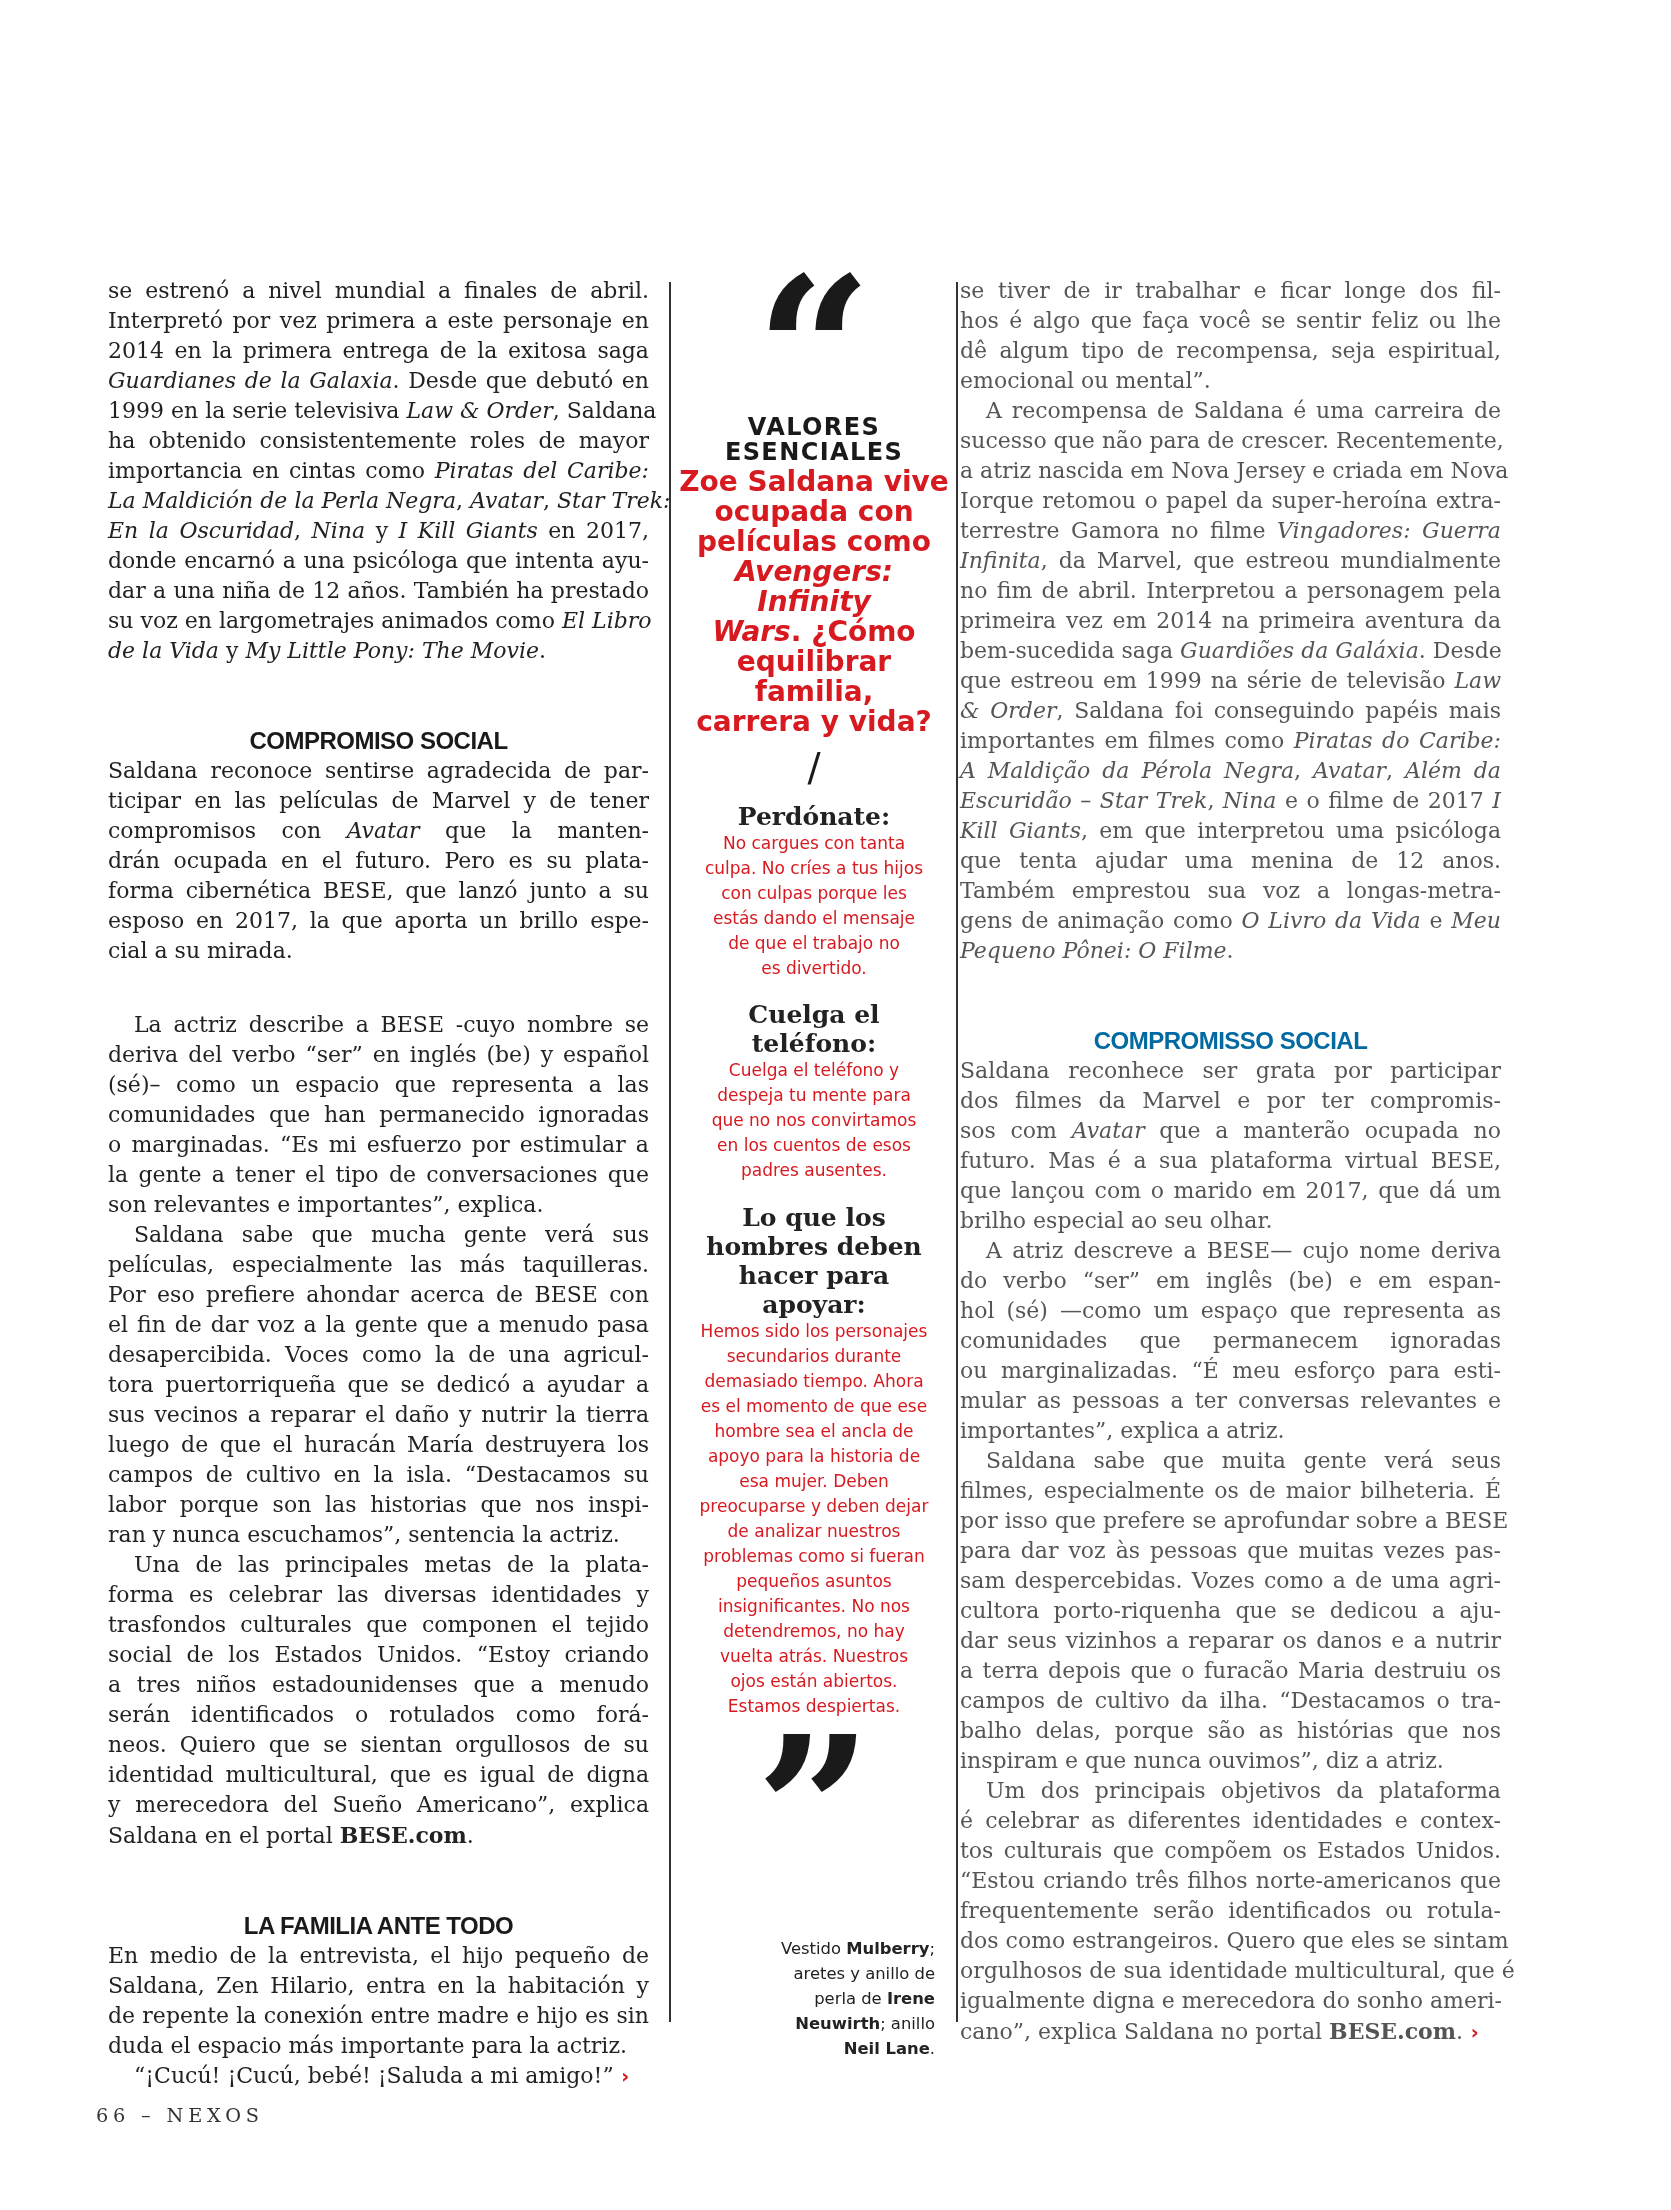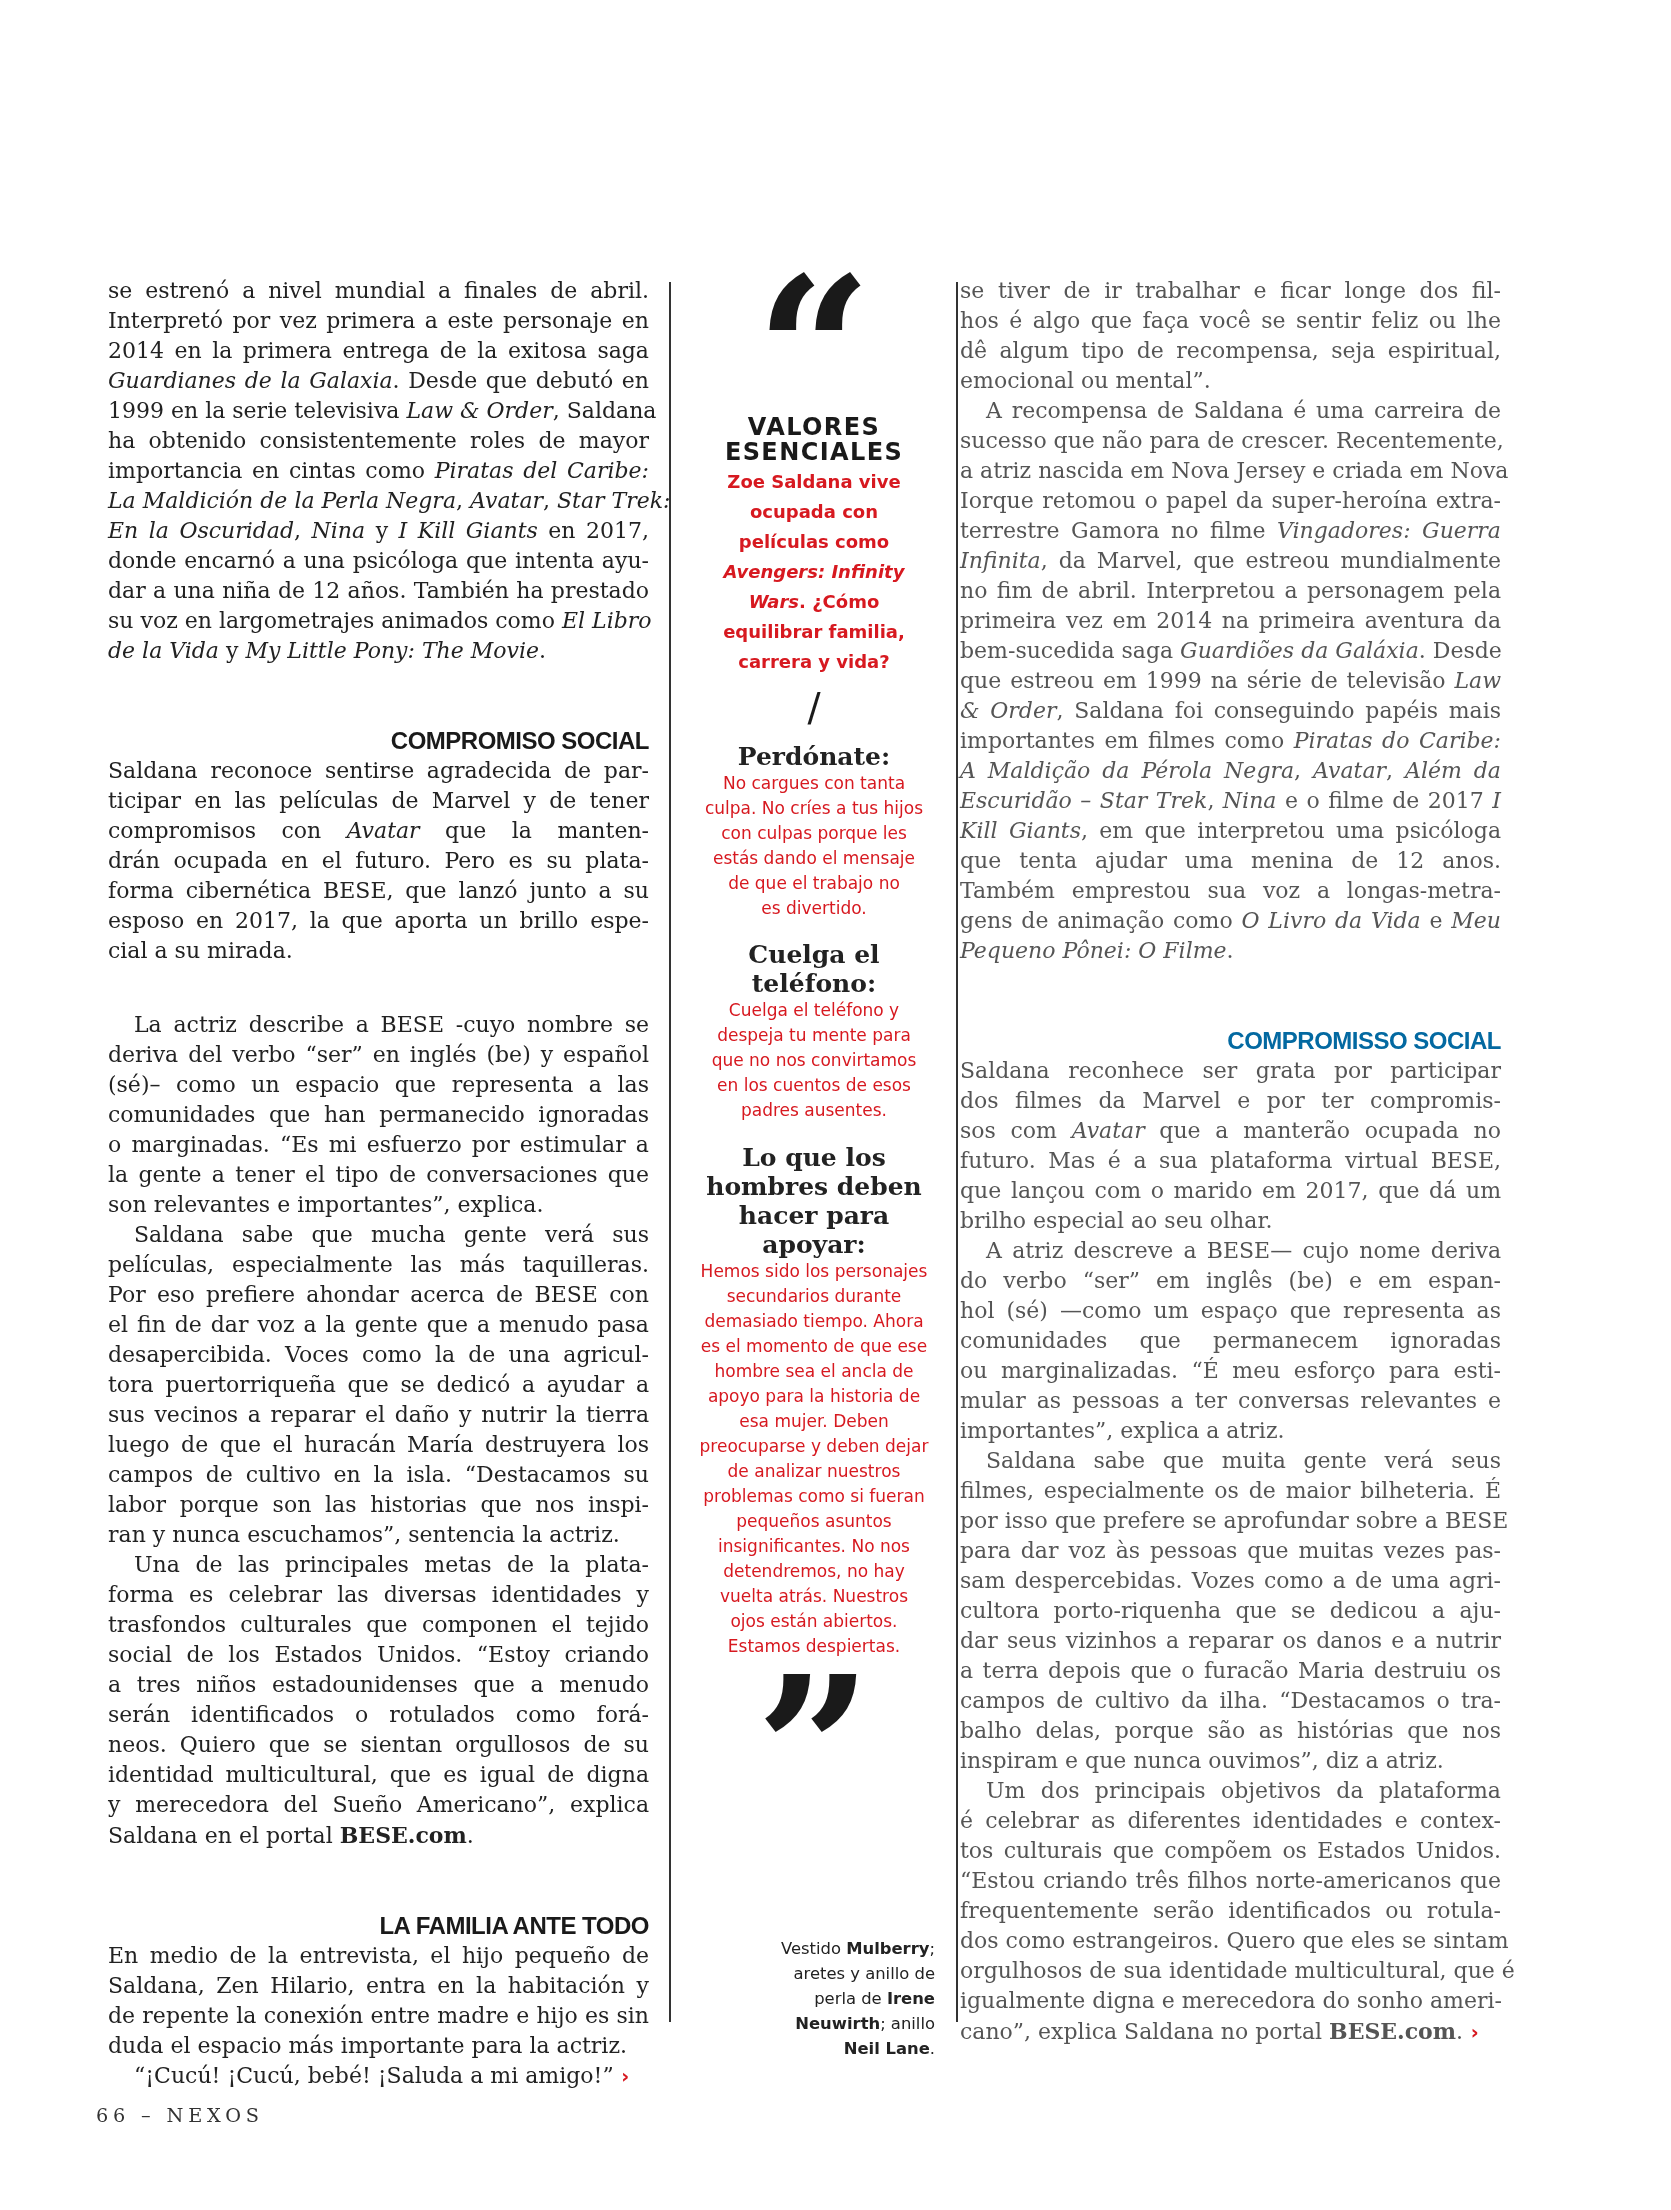--- a/index.html
+++ b/index.html
@@ -6,33 +6,33 @@
   body { width: 1671px; height: 2210px; position: relative; overflow: hidden; }
   .col { position: absolute; top: 276px; font-family: "DejaVu Serif", "Liberation Serif", serif; font-size: 22px; line-height: 30px; color: #222222; text-align: justify; }
   .col-left { left: 108px; width: 541px; }
   .col-right { left: 960px; width: 541px; color: #555555; }
   .col p { margin: 0; }
   .col p.first { }
   .col .line { display: block; text-align: justify; text-align-last: justify; white-space: nowrap; }
   .col .line.last { text-align-last: left; }
   .col em { font-style: italic; }
   .col strong { font-weight: bold; }
-  .section-head { font-family: "Liberation Sans", "DejaVu Sans", sans-serif; font-weight: bold; font-size: 24px; line-height: 30px; letter-spacing: -0.5px; color: #1a1a1a; margin-top: 60px !important; text-align: right; }
+  .section-head { font-family: "Liberation Sans", "DejaVu Sans", sans-serif; font-weight: bold; font-size: 24px; line-height: 30px; letter-spacing: -0.5px; color: #1a1a1a; margin-top: 60px !important; text-align: center; }
   .col-right .section-head { color: #0369a1; }
   .arrow { color: #d71920; font-family: "DejaVu Sans", sans-serif; font-weight: bold; font-size: 19.3px; margin-left: 7.7px; }
 
   .divider { position: absolute; width: 1.9px; background: #333333; }
   .divider-left { left: 669px; top: 282px; height: 1740px; }
   .divider-right { left: 956px; top: 282px; height: 1740px; }
 
   .sidebar { position: absolute; left: 676px; top: 276px; width: 276px; text-align: center; }
   .quote-open, .quote-close { font-family: "DejaVu Serif", serif; font-weight: bold; font-size: 203px; line-height: 145px; color: #1a1a1a; height: 126px; overflow: visible; }
   .quote-open { margin-top: 1.9px; }
   .sb-title { font-family: "DejaVu Sans", sans-serif; font-weight: bold; font-size: 24px; line-height: 25px; letter-spacing: 1.4px; color: #1a1a1a; margin-top: 11.6px; }
-  .sb-lead { font-family: "DejaVu Sans", sans-serif; font-weight: bold; font-size: 18px; line-height: 30px; color: #d71920; margin-top: 1.9px; }
+  .sb-lead { font-family: "DejaVu Sans", sans-serif; font-weight: bold; font-size: 28px; line-height: 30px; color: #d71920; margin-top: 1.9px; }
   .sb-lead em { font-style: italic; margin-top: 13px; }
   .slash { font-family: "DejaVu Sans", sans-serif; font-size: 39px; line-height: 46px; color: #1a1a1a; margin-top: 7.7px; }
   .tip-head { font-family: "DejaVu Serif", serif; font-weight: bold; font-size: 25px; line-height: 29px; color: #222222; margin-top: 11px; }
   .tip-body { font-family: "DejaVu Sans", sans-serif; font-size: 17px; line-height: 25px; color: #d71920; }
   .tip { margin-bottom: 19.3px; }
   .quote-close { margin-top: 7.7px; }
 
   .caption { position: absolute; left: 763px; top: 1936px; width: 172px; text-align: right; font-family: "DejaVu Sans", sans-serif; font-size: 16.4px; line-height: 25px; color: #222222; }
   .caption b { font-weight: bold; }
 

